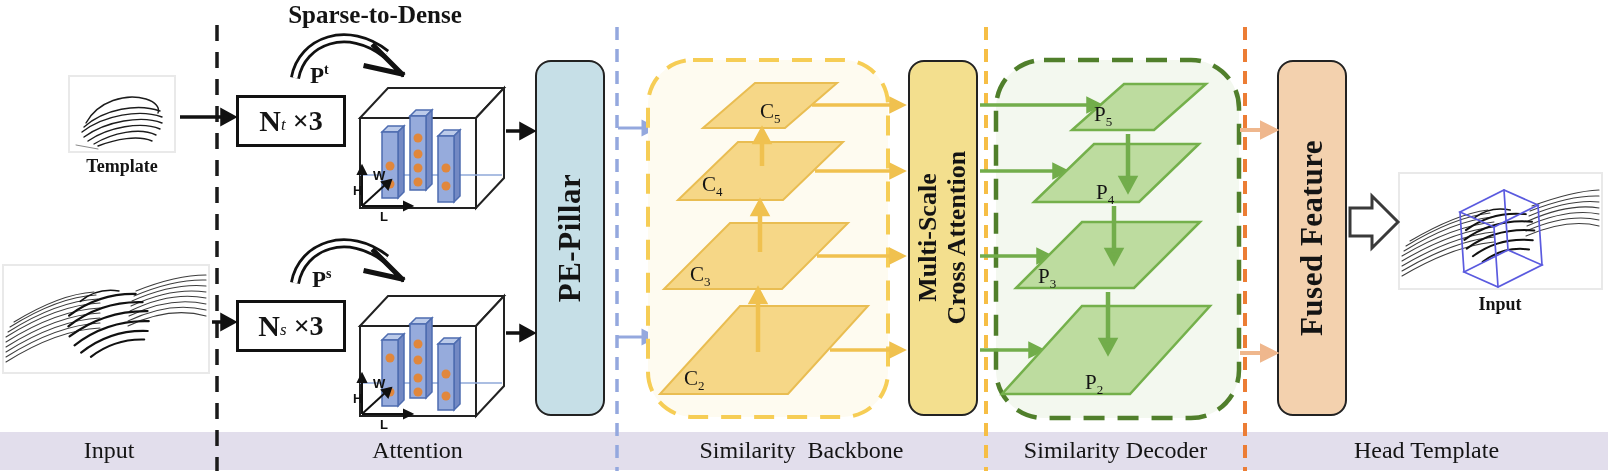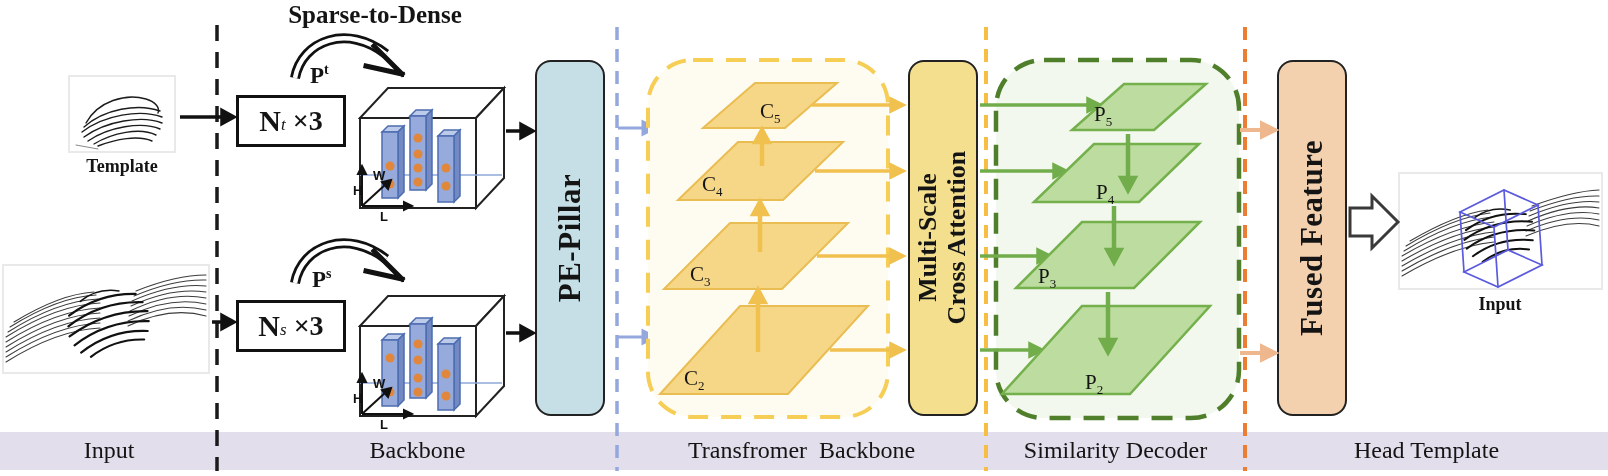--- a/index.html
+++ b/index.html
@@ -32,22 +32,22 @@
           font-weight:400;font-size:24px;white-space:pre}
   svg.overlay{position:absolute;left:0;top:0;z-index:3;pointer-events:none}
 </style>
 </head>
 <body>
 
 <div id="canvas">
 
   <div class="footer-bar"></div>
   <span class="flabel" style="left:0;width:218px">Input</span>
-  <span class="flabel" style="left:218px;width:399px">Backbone</span>
-  <span class="flabel" style="left:617px;width:369px">Transfromer  Backbone</span>
+  <span class="flabel" style="left:218px;width:399px">Attention</span>
+  <span class="flabel" style="left:617px;width:369px">Similarity  Backbone</span>
   <span class="flabel" style="left:986px;width:259px">Similarity Decoder</span>
   <span class="flabel" style="left:1245px;width:363px">Head Template</span>
 
   <div class="frame" style="left:68px;top:75px;width:108px;height:78px"></div>
   <div class="frame" style="left:2px;top:264px;width:208px;height:110px"></div>
   <div class="frame" style="left:1398px;top:172px;width:205px;height:118px"></div>
 
   <div class="nbox" style="left:236px;top:95px">
     <span>N</span>
       <sub>t</sub>

